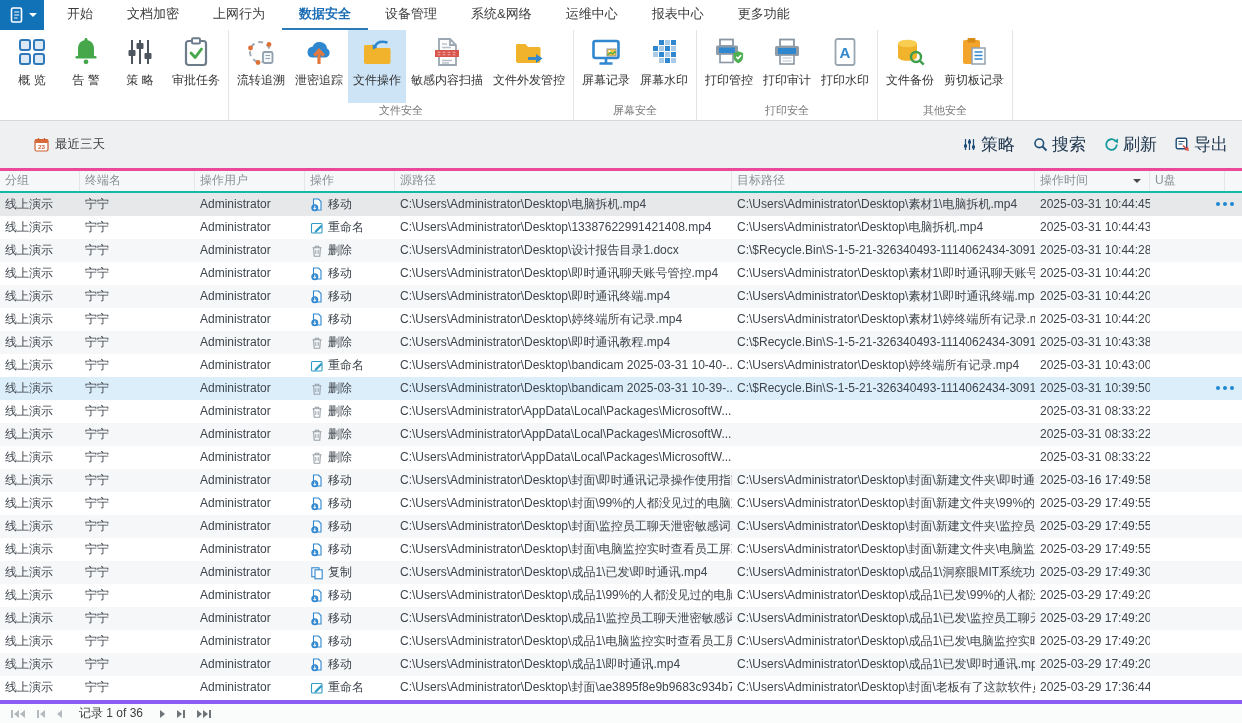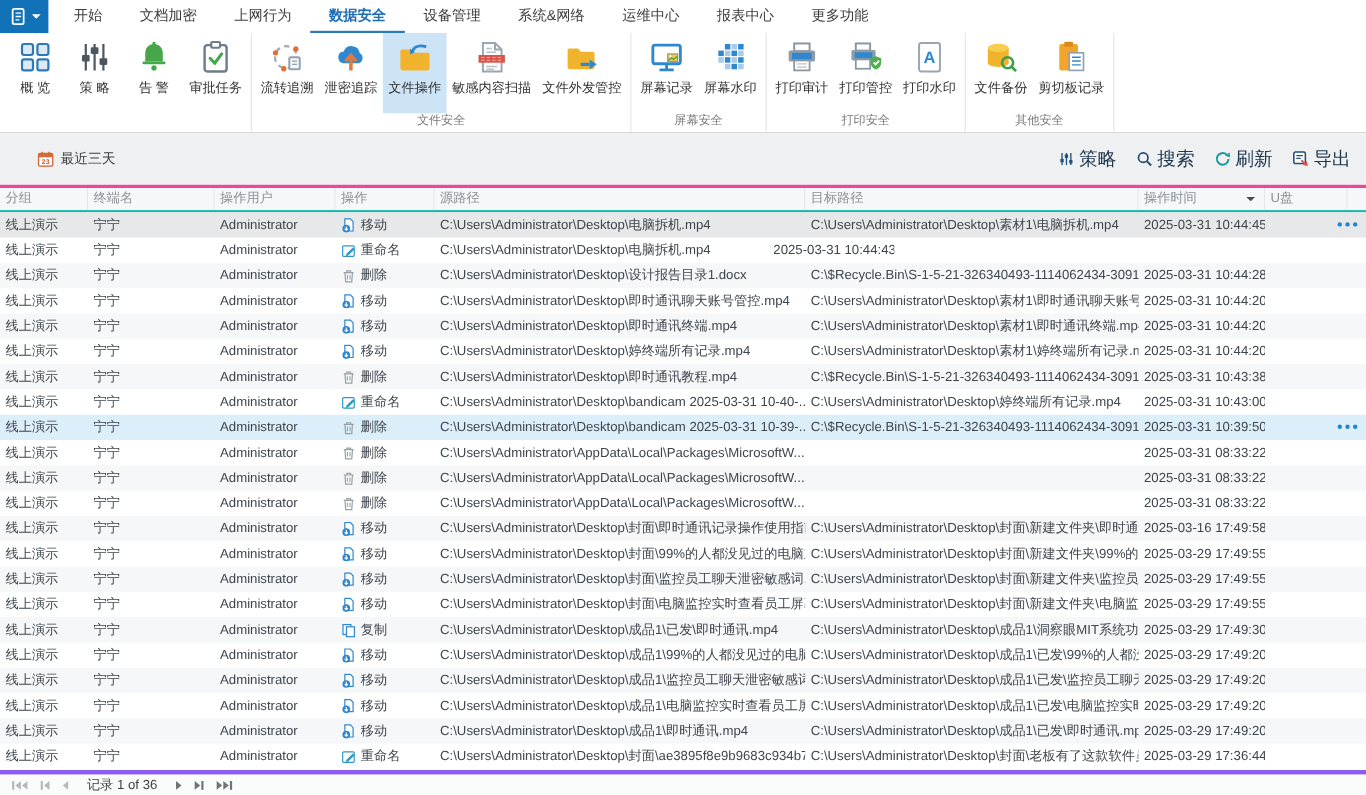--- a/index.html
+++ b/index.html
@@ -98,40 +98,40 @@
                   <rect x="4" y="18" width="10" height="10" rx="2"></rect>
                   <rect x="18" y="18" width="10" height="10" rx="2"></rect>
                 </g>
               </svg>
             </span>
             <span class="rlabel">概 览</span>
           </div>
           <div class="rbtn">
             <span class="ricon">
               <svg width="32" height="32" viewBox="0 0 32 32">
+                <rect x="14.6" y="2" width="2.8" height="3.5" rx="1.2" fill="#45a74a"></rect>
+                <path d="M16 4c-4.8 0-8 3.7-8 8.6V20h16v-7.4C24 7.7 20.8 4 16 4z" fill="#45a74a"></path>
+                <rect x="5.5" y="20" width="21" height="2.4" rx="1.2" fill="#45a74a"></rect>
+                <circle cx="16" cy="25.8" r="2.4" fill="#45a74a"></circle>
+              </svg>
+            </span>
+            <span class="rlabel">告 警</span>
+          </div>
+          <div class="rbtn">
+            <span class="ricon">
+              <svg width="32" height="32" viewBox="0 0 32 32">
                 <path d="M8 4v24M16 4v24M24 4v24" stroke="#4d565e" stroke-width="2"></path>
                 <g fill="#4d565e">
                   <rect x="4.5" y="14" width="7" height="6" rx="1"></rect>
                   <rect x="12.5" y="7" width="7" height="6" rx="1"></rect>
                   <rect x="20.5" y="17" width="7" height="6" rx="1"></rect>
                 </g>
               </svg>
             </span>
             <span class="rlabel">策 略</span>
-          </div>
-          <div class="rbtn">
-            <span class="ricon">
-              <svg width="32" height="32" viewBox="0 0 32 32">
-                <rect x="14.6" y="2" width="2.8" height="3.5" rx="1.2" fill="#45a74a"></rect>
-                <path d="M16 4c-4.8 0-8 3.7-8 8.6V20h16v-7.4C24 7.7 20.8 4 16 4z" fill="#45a74a"></path>
-                <rect x="5.5" y="20" width="21" height="2.4" rx="1.2" fill="#45a74a"></rect>
-                <circle cx="16" cy="25.8" r="2.4" fill="#45a74a"></circle>
-              </svg>
-            </span>
-            <span class="rlabel">告 警</span>
           </div>
           <div class="rbtn">
             <span class="ricon">
               <svg width="32" height="32" viewBox="0 0 32 32">
                 <rect x="6" y="5" width="20" height="24" rx="2.5" fill="#fff" stroke="#6d7c8a" stroke-width="2.2"></rect>
                 <rect x="12" y="2.2" width="8" height="5.2" rx="1.2" fill="#fff" stroke="#6d7c8a" stroke-width="2"></rect>
                 <path d="M11 17l4.2 4.5L21.5 13" fill="none" stroke="#45a74a" stroke-width="2.8" stroke-linecap="round" stroke-linejoin="round"></path>
               </svg>
             </span>
             <span class="rlabel">审批任务</span>
@@ -239,41 +239,41 @@
             <span class="rlabel">屏幕水印</span>
           </div>
         </div>
         <div class="rgrouplabel">屏幕安全</div>
       </div>
       <div class="rgroup">
         <div class="rbtns">
           <div class="rbtn">
             <span class="ricon">
               <svg width="32" height="32" viewBox="0 0 32 32">
-                <rect x="9" y="3.5" width="14" height="7" fill="#fff" stroke="#8a97a3" stroke-width="1.8"></rect>
-                <rect x="4" y="10" width="24" height="10" rx="1.5" fill="#8f9ca7"></rect>
-                <rect x="7" y="12" width="18" height="6" fill="#2f87cf"></rect>
-                <rect x="9" y="19" width="14" height="9" fill="#fff" stroke="#8a97a3" stroke-width="1.6"></rect>
-                <path d="M11.5 22h9M11.5 25h9" stroke="#b9c2ca" stroke-width="1.2"></path>
-              </svg>
-            </span>
-            <span class="rlabel">打印审计</span>
-          </div>
-          <div class="rbtn">
-            <span class="ricon">
-              <svg width="32" height="32" viewBox="0 0 32 32">
                 <rect x="7" y="3.5" width="13" height="6.5" fill="#fff" stroke="#8a97a3" stroke-width="1.8"></rect>
                 <rect x="3" y="9.5" width="22" height="9.5" rx="1.5" fill="#8f9ca7"></rect>
                 <rect x="6" y="11.5" width="16" height="5.5" fill="#2f87cf"></rect>
                 <rect x="7" y="18" width="13" height="8.5" fill="#fff" stroke="#8a97a3" stroke-width="1.6"></rect>
                 <path d="M20.5 17l4.8-1.8 4.8 1.8v3.8c0 3.3-2 5.3-4.8 6.4-2.8-1.1-4.8-3.1-4.8-6.4z" fill="#4caf50"></path>
                 <path d="M23.2 20.7l1.8 1.9 3.2-3.5" stroke="#fff" stroke-width="1.6" fill="none"></path>
               </svg>
             </span>
             <span class="rlabel">打印管控</span>
+          </div>
+          <div class="rbtn">
+            <span class="ricon">
+              <svg width="32" height="32" viewBox="0 0 32 32">
+                <rect x="9" y="3.5" width="14" height="7" fill="#fff" stroke="#8a97a3" stroke-width="1.8"></rect>
+                <rect x="4" y="10" width="24" height="10" rx="1.5" fill="#8f9ca7"></rect>
+                <rect x="7" y="12" width="18" height="6" fill="#2f87cf"></rect>
+                <rect x="9" y="19" width="14" height="9" fill="#fff" stroke="#8a97a3" stroke-width="1.6"></rect>
+                <path d="M11.5 22h9M11.5 25h9" stroke="#b9c2ca" stroke-width="1.2"></path>
+              </svg>
+            </span>
+            <span class="rlabel">打印审计</span>
           </div>
           <div class="rbtn">
             <span class="ricon">
               <svg width="32" height="32" viewBox="0 0 32 32">
                 <rect x="6.5" y="3" width="19" height="26" rx="2" fill="#fff" stroke="#9aa6b1" stroke-width="1.8"></rect>
                 <text x="16" y="21.5" font-family="Liberation Sans,sans-serif" font-size="15" font-weight="bold" fill="#2f87cf" text-anchor="middle">A</text>
               </svg>
             </span>
             <span class="rlabel">打印水印</span>
           </div>
@@ -409,20 +409,21 @@
           <div class="td c-user">Administrator</div>
           <div class="td c-op">
             <span>
               <svg width="14" height="14" viewBox="0 0 14 14">
                 <rect x="1.5" y="2.5" width="10.5" height="9.5" rx="1" fill="#fff" stroke="#2f9ac4" stroke-width="1.1"></rect>
                 <path d="M5 9.7l5.8-5.8 1.6 1.6-5.8 5.8-2.2.6z" fill="#2f9ac4"></path>
               </svg>
             </span>
             <span>重命名</span>
           </div>
+          <div class="td c-src">C:\Users\Administrator\Desktop\13387622991421408.mp4</div>
           <div class="td c-dst">C:\Users\Administrator\Desktop\电脑拆机.mp4</div>
           <div class="td c-time">2025-03-31 10:44:43</div>
           <div class="td c-usb"></div>
           <div class="td c-fill"></div>
         </div>
         <div class="tr alt">
           <div class="td c-group">线上演示</div>
           <div class="td c-terminal">宁宁</div>
           <div class="td c-user">Administrator</div>
           <div class="td c-op">

